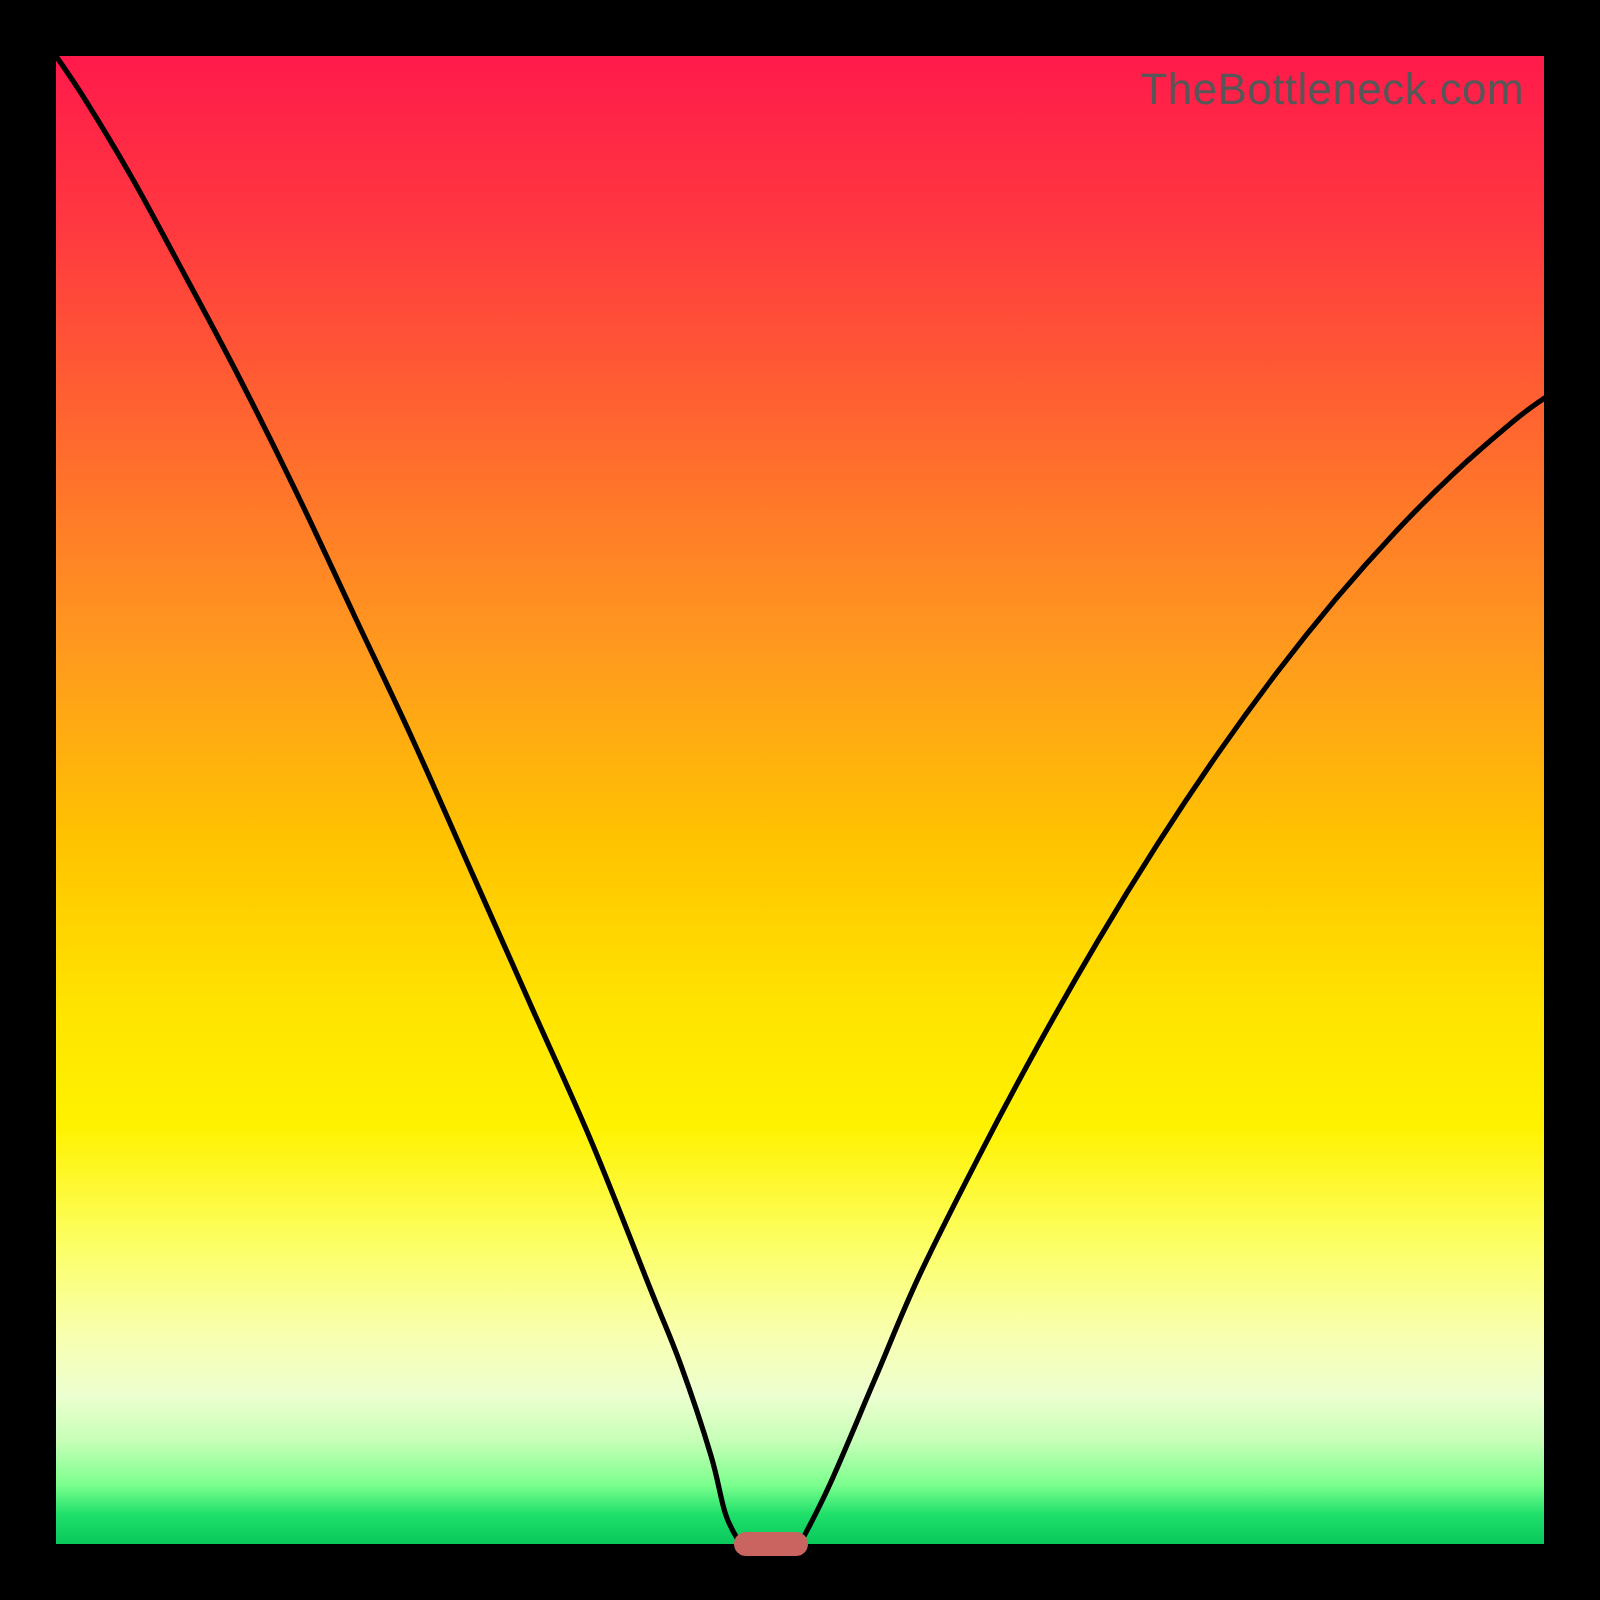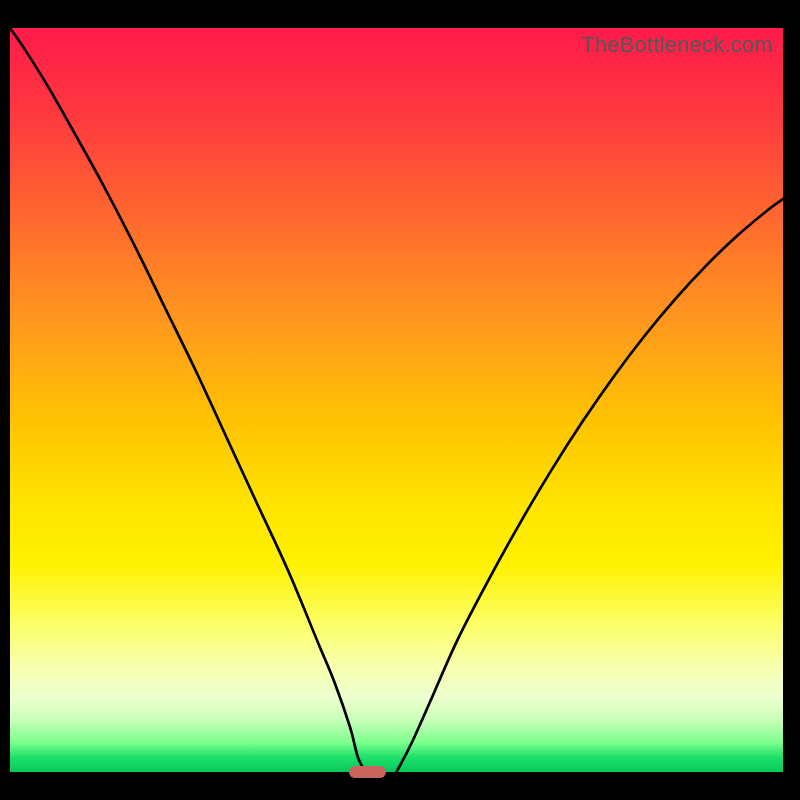--- a/index.html
+++ b/index.html
@@ -12,41 +12,40 @@
     overflow: hidden;
   }
   .frame {
     position: relative;
     width: 800px;
     height: 800px;
     background: #000;
   }
   .plot {
     position: absolute;
-    left: 10px;
+    left: 28px;
     top: 28px;
     width: 744px;
     height: 744px;
     background: linear-gradient(to bottom,
       #ff1a4b 0%,
       #ff3a3f 12%,
       #ff6a2e 26%,
       #ff9a1e 40%,
       #ffc400 53%,
       #ffe400 64%,
       #fff200 72%,
       #fcff66 80%,
       #f8ffb0 86%,
       #edffd0 90%,
       #c8ffb8 93%,
       #7dff8e 96%,
       #1fe06a 98%,
       #08c85c 100%
     );
-    padding-left: 29px;
   }
   .watermark {
     position: absolute;
     top: 4px;
     right: 10px;
     color: #575757;
     font-size: 22px;
     font-weight: 500;
     letter-spacing: 0.2px;
     user-select: none;

